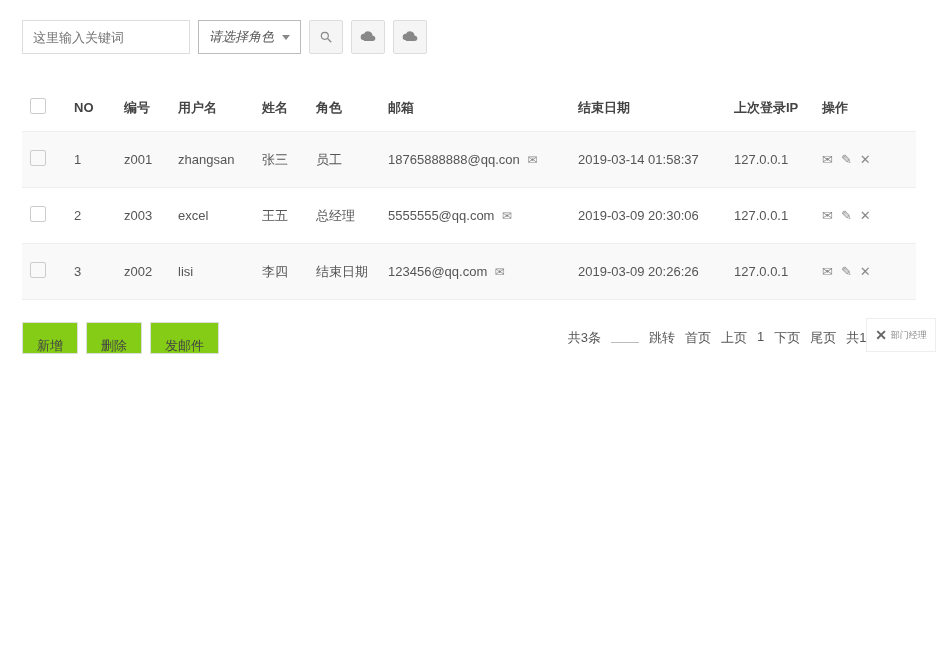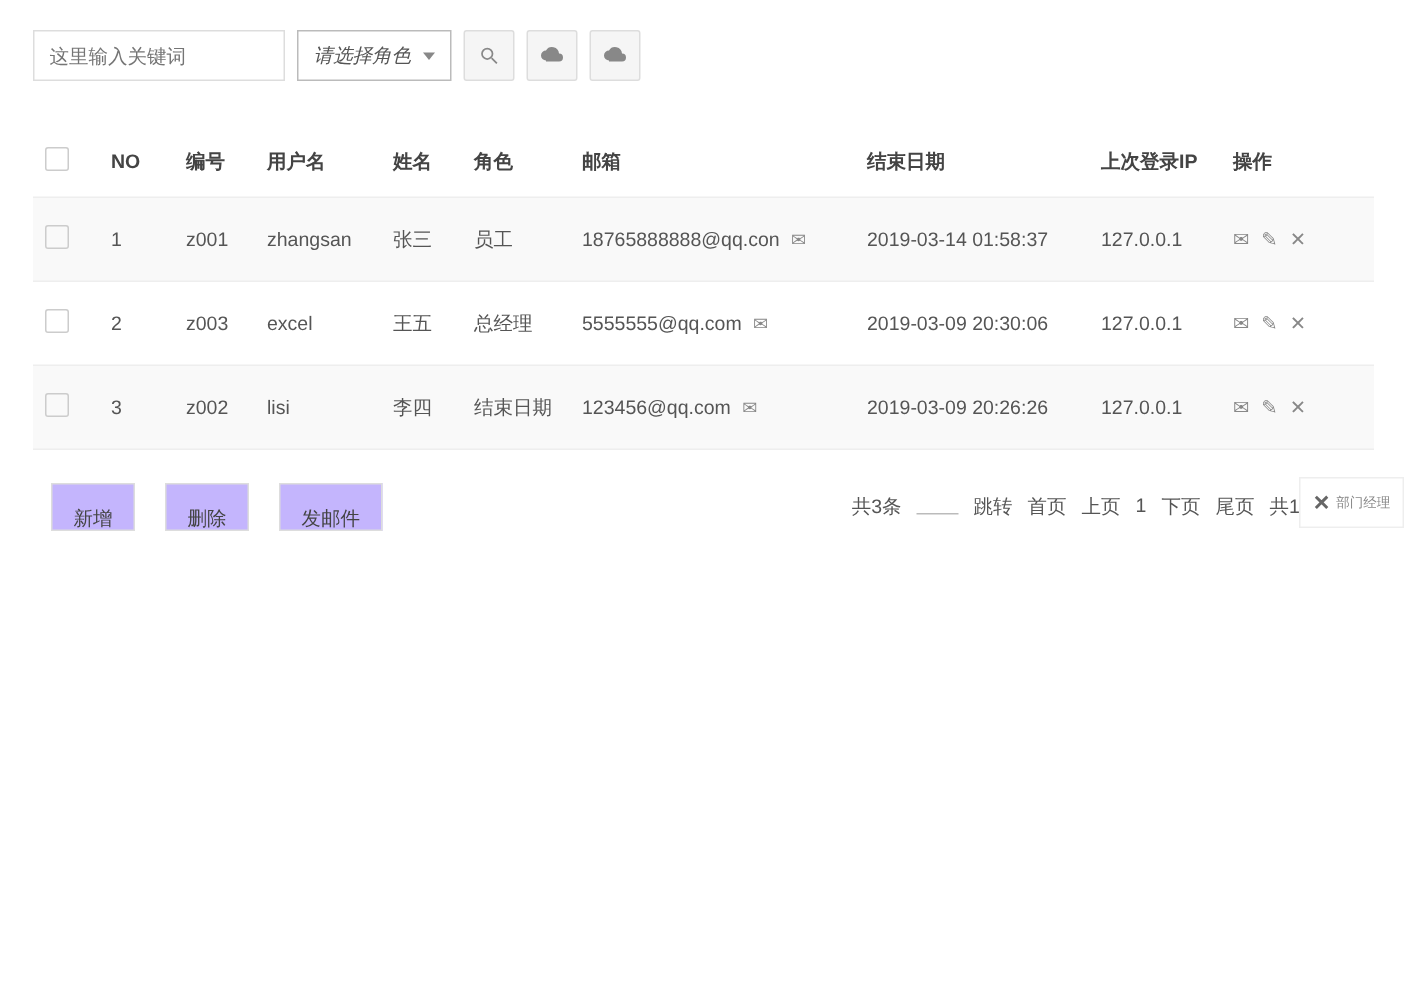--- a/index.html
+++ b/index.html
@@ -21,21 +21,21 @@
 .tbl td { padding:18px 8px; color:#555; font-size:13px; }
 .tbl tr.row { border-bottom:1px solid #eee; }
 .tbl tr.row.alt { background:#f9f9f9; }
 .chk { width:16px;height:16px;border:1px solid #ccc;border-radius:2px;display:inline-block;cursor:pointer; }
 .mailicn { color:#888; margin-left:4px; font-size:12px; }
 .ops { display:flex; gap:8px; color:#888; }
 .ops span { cursor:pointer; }
 
 
 .botbar { display:flex; justify-content:space-between; align-items:center; margin-top:22px; }
-.gbtn { border:1px solid #ddd; background:#c4b5fd; height:32px; padding:14px 14px; font-size:13px; color:#444; cursor:pointer;margin-left:12px; }
+.gbtn { border:1px solid #ddd; background:#84cc16; height:32px; padding:14px 14px; font-size:13px; color:#444; cursor:pointer; }
 .pager { display:flex; align-items:flex-start; gap:10px; color:#555; font-size:13px; }
 .pager a { color:#555; text-decoration:none; cursor:pointer;font-family:Liberation Mono, monospace; }
 .pagegap { display:inline-block; width:28px; border-bottom:1px solid #bbb; height:14px; }
 .pselect { display:inline-flex; align-items:center; gap:4px; }
 .pselect .caret { width:0;height:0;border-left:4px solid transparent;border-right:4px solid transparent;border-top:5px solid #555; }
 
 
 .overlay { position:absolute; left:214px; top:386px; width:492px; background:#fff; border:1px solid #ccc; box-shadow:0 4px 20px rgba(0,0,0,.25); }
 .mhead { display:flex; justify-content:space-between; align-items:center; padding:10px 14px; border-bottom:1px solid #ddd; font-size:13px; color:#444; }
 .mhead .x { font-size:16px; color:#888; cursor:pointer; }

